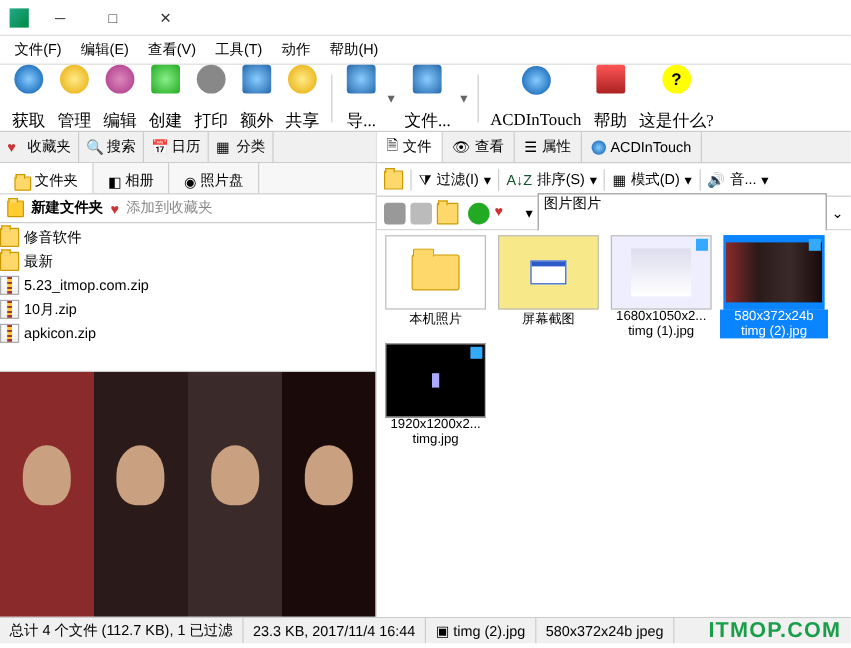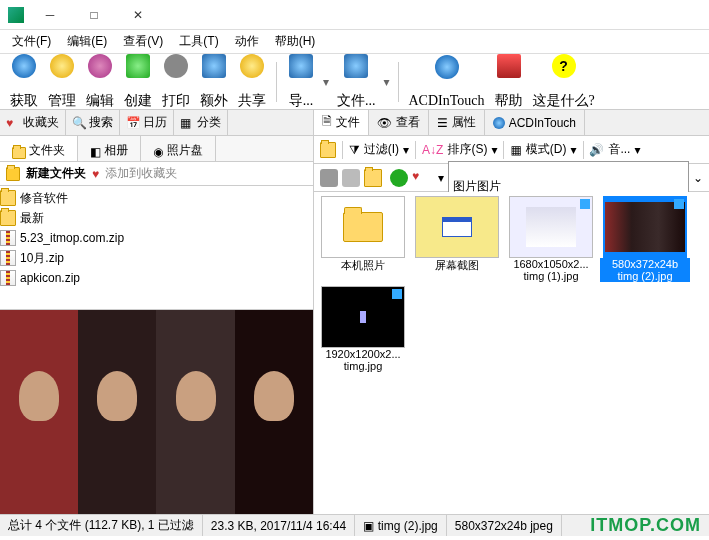--- a/index.html
+++ b/index.html
@@ -41,21 +41,21 @@
 .face::before { content: ""; position: absolute; top: 30%; left: 50%; transform: translateX(-50%); width: 40px; height: 50px; background: #c9a080; border-radius: 50% 50% 40% 40%; }
 .right { flex: 1; display: flex; flex-direction: column; }
 .rtabs { height: 26px; display: flex; background: #f0f0f0; border-bottom: 1px solid #ccc; }
 .rtab { display: flex; align-items: center; gap: 4px; padding: 2px 8px; border-right: 1px solid #ccc; }
 .rtab.active { background: #fff; }
 .rbar { height: 28px; display: flex; align-items: center; gap: 4px; padding: 0 6px; border-bottom: 1px solid #ccc; }
 .rbar .bi { width: 16px; height: 16px; }
 .rbar .bsep { width: 1px; height: 18px; background: #ccc; margin: 0 2px; }
 .navbar { height: 28px; display: flex; align-items: center; gap: 4px; padding: 0 6px; border-bottom: 1px solid #ccc; }
 .navbar .ni { width: 18px; height: 18px; }
-.pathbox { flex: 1; height: 32px; border: 1px solid #999; background: #fff; display: flex; align-items: flex-start; padding: 16px 4px; }
+.pathbox { flex: 1; height: 32px; border: 1px solid #999; background: #fff; display: flex; align-items: flex-end; padding: 16px 4px; }
 .thumbs { flex: 1; padding: 4px; display: flex; flex-wrap: wrap; align-content: flex-start; gap: 4px; background: #fff; }
 .thumb { width: 90px; display: flex; flex-direction: column; align-items: center; }
 .thumb .timg { width: 84px; height: 62px; border: 1px solid #bbb; background: #fff; display: flex; align-items: center; justify-content: center; position: relative; }
 .thumb .timg.folder { background: #fff; }
 .thumb .timg.folder .fbody { width: 40px; height: 30px; background: #ffd86b; border: 1px solid #cc9a00; border-radius: 2px; position: relative; }
 .thumb .timg.folder .fbody::before { content: ""; position: absolute; top: -6px; left: 0; width: 16px; height: 6px; background: #ffd86b; border: 1px solid #cc9a00; border-bottom: none; border-radius: 2px 2px 0 0; }
 .thumb .meta { font-size: 11px; text-align: center; width: 100%; overflow: hidden; white-space: nowrap; text-overflow: ellipsis; }
 .thumb.sel .timg { background: #0a84ff; border-color: #0a84ff; }
 .thumb.sel .meta { background: #0a84ff; color: #fff; }
 .thumb .badge { position: absolute; top: 2px; right: 2px; width: 10px; height: 10px; background: #3af; }
@@ -247,21 +247,21 @@
           <span>ACDInTouch</span>
         </div>
     </div>
     <div class="rbar">
       <span class="bi folder-ico"></span>
       <span class="bsep"></span>
       <span>⧩</span>
       <span>过滤(I)</span>
         <span>▾</span>
       <span class="bsep"></span>
-      <span style="color:#ec4899">A↓Z</span>
+      <span style="color:#14532d">A↓Z</span>
       <span>排序(S)</span>
         <span>▾</span>
       <span class="bsep"></span>
       <span>▦</span>
       <span>模式(D)</span>
         <span>▾</span>
       <span class="bsep"></span>
       <span>🔊</span>
       <span>音...</span>
         <span>▾</span>

